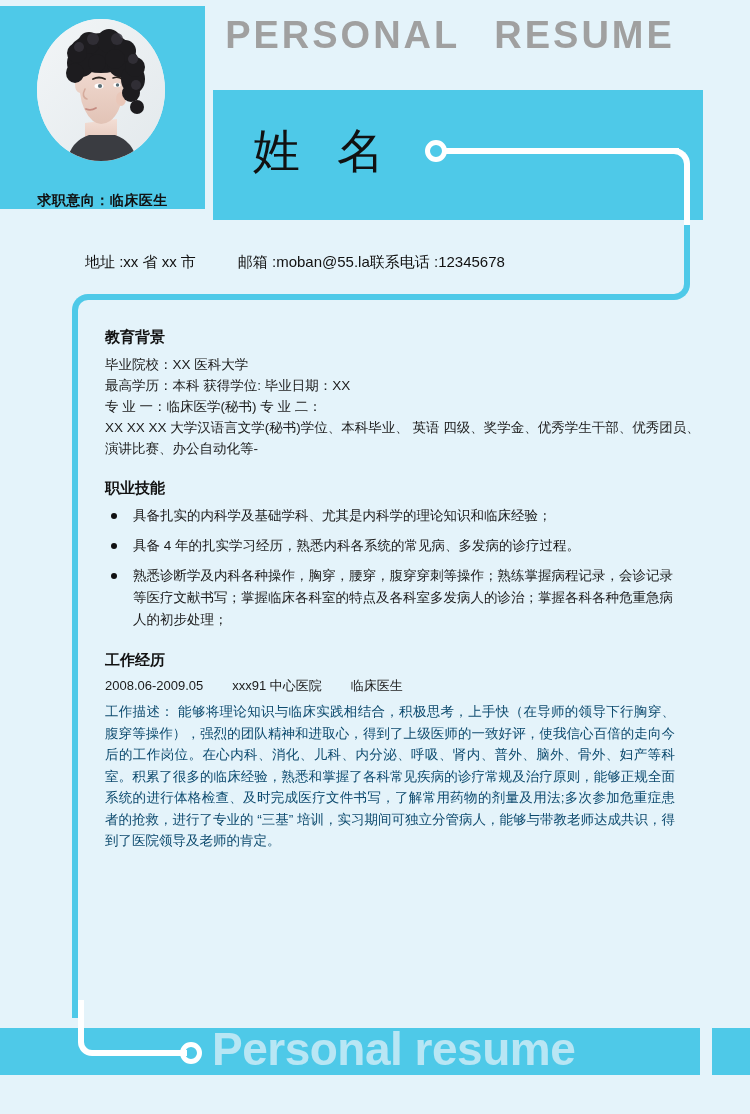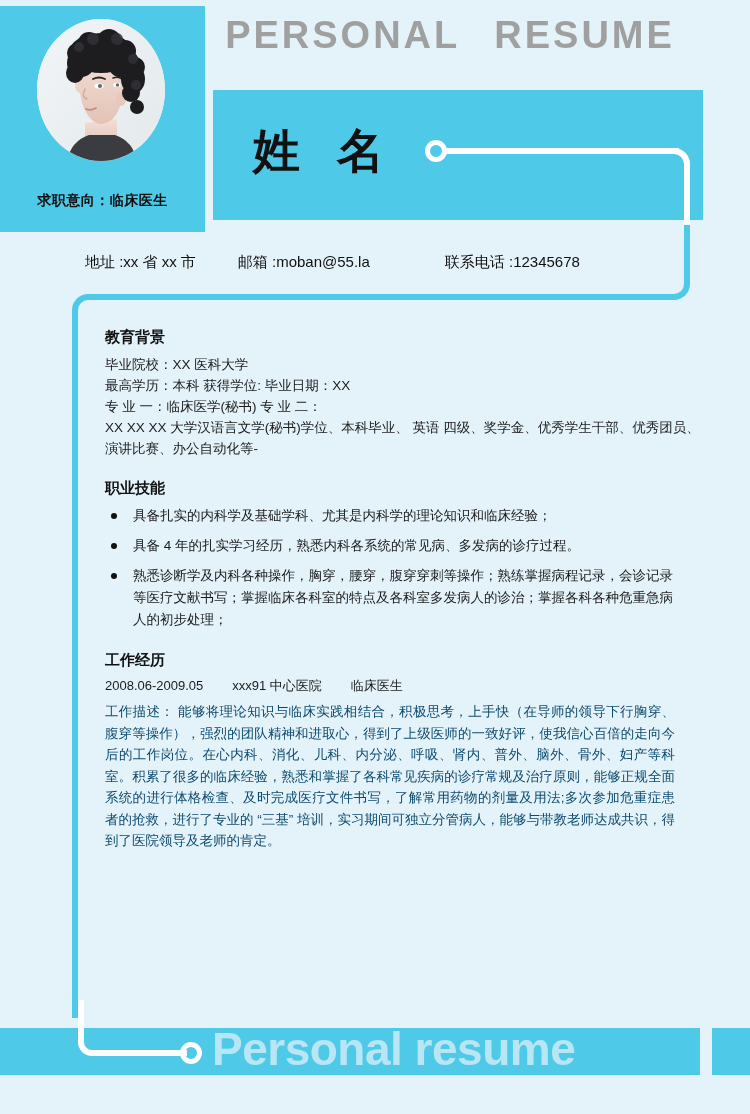--- a/index.html
+++ b/index.html
@@ -22,21 +22,21 @@
     padding-left:150px;
     font-size:38px; font-weight:bold; letter-spacing:3px;
     color:#a0a0a0;
     white-space:pre;
   }
   .title-gap { display:inline-block; width:34px; }
 
   
   .photo-block {
     position:absolute; left:0; top:6px;
-    width:205px; height:226px;
+    width:205px; height:203px;
     background:#4ec9e8;
   }
   .photo-circle {
     position:absolute; left:37px; top:13px;
     width:128px; height:142px;
     border-radius:50%;
     overflow:hidden;
     background:#eef2f4;
   }
   .photo-circle svg { display:block; width:100%; height:100%; }
@@ -48,21 +48,21 @@
   }
 
   
   .name-bar {
     position:absolute; left:213px; top:90px;
     width:490px; height:130px;
     background:#4ec9e8;
   }
   .name-text {
     position:absolute; left:40px; top:30px;
-    font-size:47px; font-weight:bold; color:#111;
+    font-size:47px; font-weight:normal; color:#111;
     letter-spacing:12px;
   }
   
   .deco-white-circle {
     position:absolute; left:425px; top:140px;
     width:22px; height:22px;
     border:5px solid #ffffff; border-radius:50%;
     background:transparent;
     z-index:5;
   }
@@ -122,21 +122,21 @@
   .contact-row {
     position:absolute; left:0; top:253px; width:750px;
     display:flex;
     font-size:15px; color:#111;
     white-space:nowrap;
     padding-left:17px;
   }
   .contact-item { }
   .contact-addr  { margin-left:68px; }
   .contact-mail  { margin-left:42px; }
-  .contact-phone { margin-left:75px; }
+  .contact-phone { }
 
   
   .content {
     position:absolute; left:105px; top:328px;
     width:570px;
   }
   .sec-title {
     font-size:15px; font-weight:bold; color:#111;
     margin-bottom:7px;
   }

